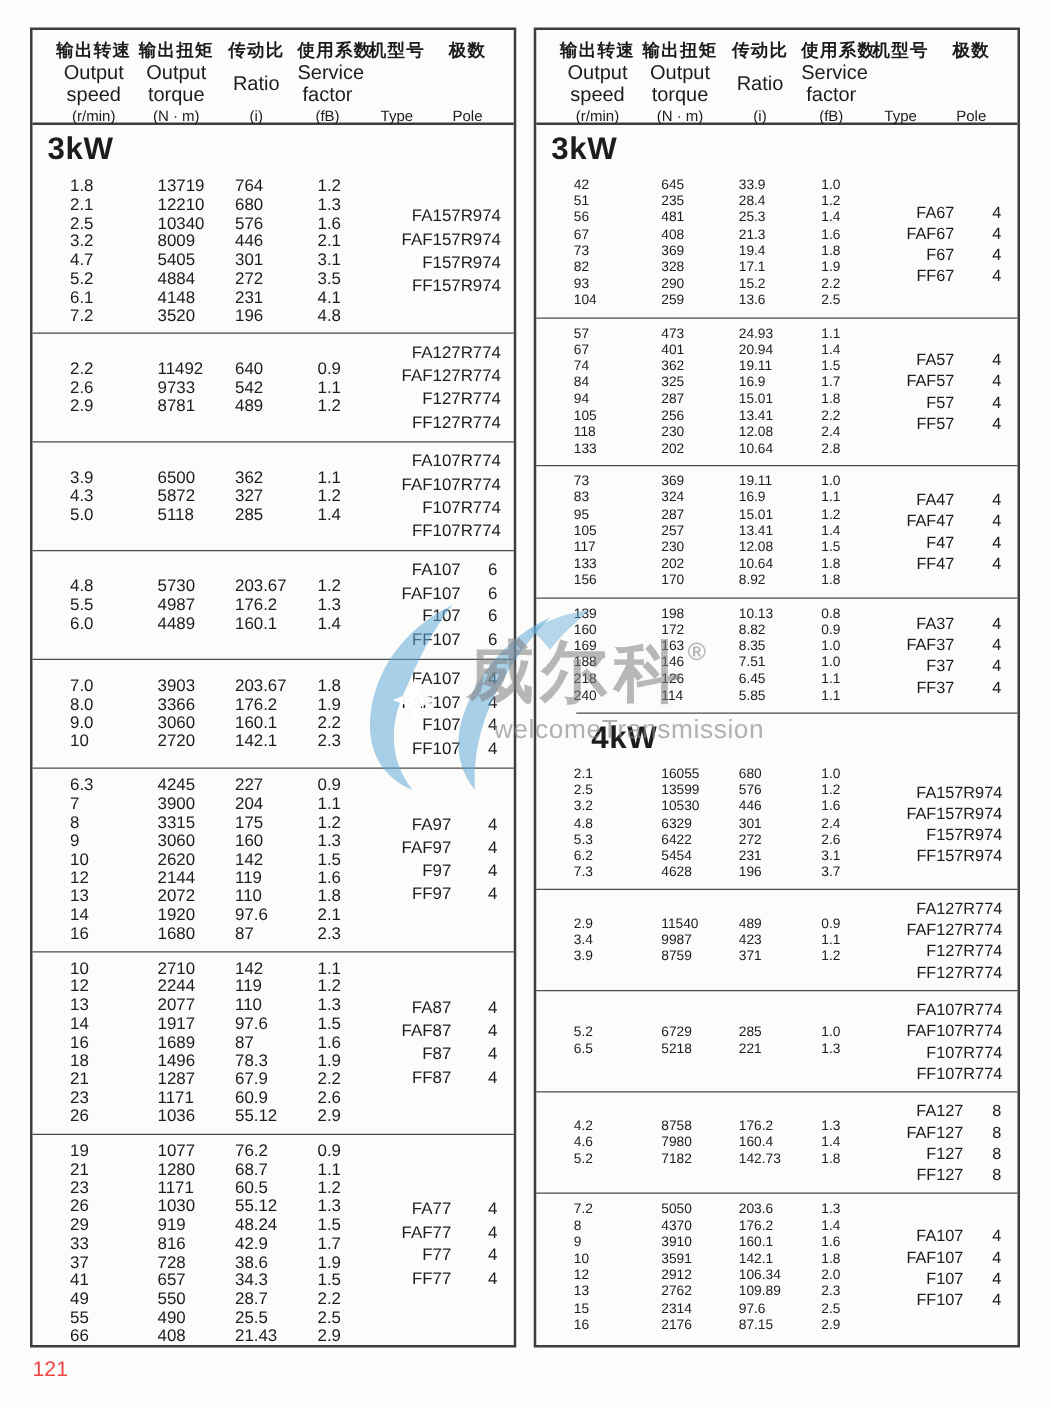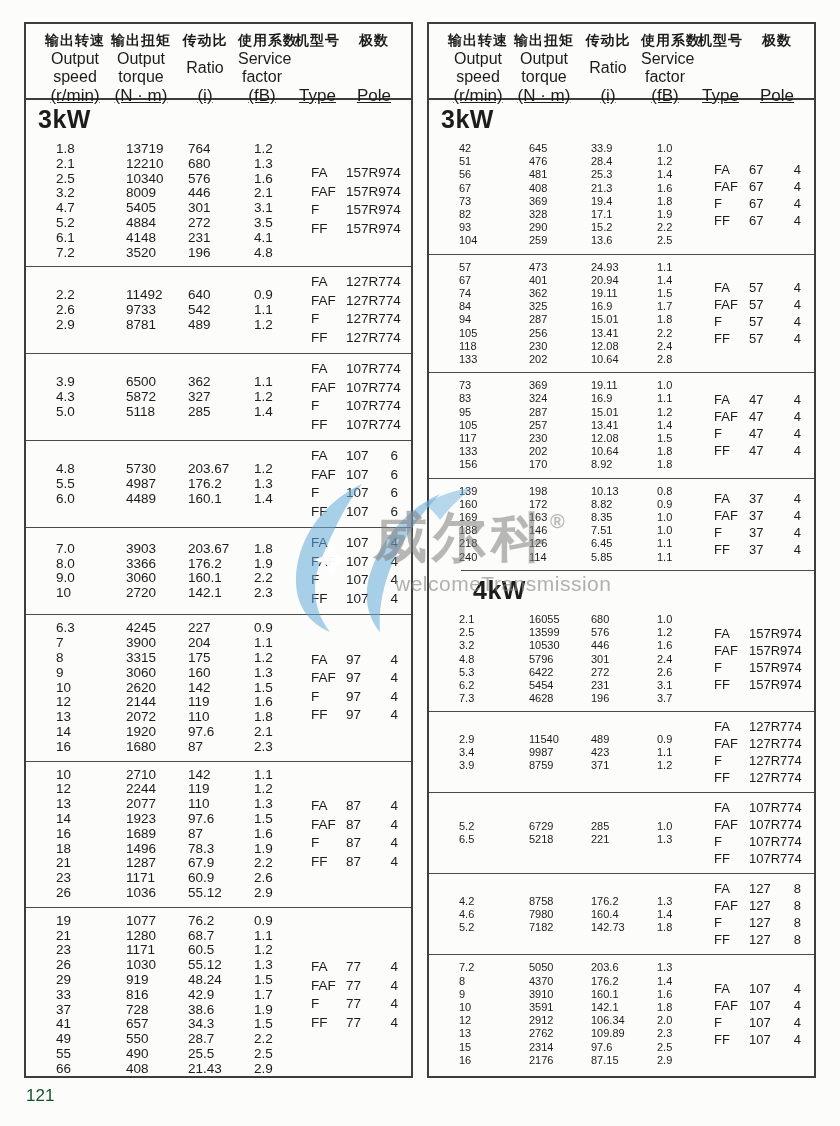--- a/index.html
+++ b/index.html
@@ -15,52 +15,52 @@
   }
   
   .thead{
     display:grid;grid-template-columns:70px 62px 66px 48px 1fr 50px;
     padding:8px 12px 6px 14px;height:76px;box-sizing:border-box;
     border-bottom:2px solid #3d3d3d;
   }
   .hcell{display:flex;flex-direction:column;justify-content:space-between;text-align:center;}
   .hzh{font-size:14px;font-weight:700;letter-spacing:1px;white-space:nowrap;}
   .hen{font-size:16px;}
-  .hunit{font-size:17px;white-space:nowrap;text-decoration:underline;}
+  .hunit{font-size:12px;white-space:nowrap;}
   
   .sec-title{font-size:25px;font-weight:700;padding:5px 0 2px 12px;letter-spacing:0.5px;}
   .sec-title.sep{border-top:1px solid #4a4a4a;margin-left:32px;}
   
   .block{display:flex;align-items:center;padding:6px 0;}
   .block.sep{border-top:1px solid #4a4a4a;}
   .nums{width:260px;box-sizing:border-box;padding-left:30px;flex:none;}
   .nrow{display:grid;grid-template-columns:70px 62px 66px 48px;line-height:14.8px;font-size:13.5px;}
   .t1 .nrow{line-height:13.2px;font-size:11px;}
   .ncell{white-space:nowrap;}
-  .types{flex:1;box-sizing:border-box;padding-left:25px;padding-right:13px;}
+  .types{flex:1;box-sizing:border-box;padding-left:25px;padding-right:13px;text-align:right;}
   .trow{display:flex;line-height:18.5px;font-size:13.5px;white-space:nowrap;}
   .t1 .trow{line-height:17px;font-size:13px;}
   .tprefix{display:inline-block;width:35px;flex:none;}
   .tpole{margin-left:auto;}
   
   .watermark{position:absolute;left:283px;top:476px;width:380px;height:160px;z-index:5;pointer-events:none;}
   .wm-logo{position:absolute;left:0;top:6px;width:202px;height:150px;}
   .wm-line{
     position:absolute;left:90px;top:26px;white-space:nowrap;
     font-size:54px;font-weight:700;letter-spacing:5px;
     color:rgba(125,125,125,0.55);
   }
   .wm-reg{font-size:20px;vertical-align:28px;letter-spacing:0;}
   .wm-en{
     position:absolute;left:112px;top:96px;
     font-family:Liberation Sans, sans-serif;font-size:21px;letter-spacing:0.5px;
     color:rgba(135,135,135,0.65);
   }
   
-  .page-number{position:absolute;left:26px;top:1086px;font-size:17px;color:#14532d;z-index:1;}
+  .page-number{position:absolute;left:26px;top:1086px;font-size:17px;color:#ef4444;z-index:1;}
 </style>
 </head>
 <body>
 
 <div class="tables">
   <div class="gear-table t0">
       <div class="thead">
         <div class="hcell">
           <div class="hzh">输出转速</div>
           <div class="hen">Output</div>
@@ -445,21 +445,21 @@
             <div class="ncell">1.2</div>
           </div>
           <div class="nrow">
             <div class="ncell">13</div>
             <div class="ncell">2077</div>
             <div class="ncell">110</div>
             <div class="ncell">1.3</div>
           </div>
           <div class="nrow">
             <div class="ncell">14</div>
-            <div class="ncell">1923</div>
+            <div class="ncell">1917</div>
             <div class="ncell">97.6</div>
             <div class="ncell">1.5</div>
           </div>
           <div class="nrow">
             <div class="ncell">16</div>
             <div class="ncell">1689</div>
             <div class="ncell">87</div>
             <div class="ncell">1.6</div>
           </div>
           <div class="nrow">
@@ -641,21 +641,21 @@
       <div class="block">
         <div class="nums">
           <div class="nrow">
             <div class="ncell">42</div>
             <div class="ncell">645</div>
             <div class="ncell">33.9</div>
             <div class="ncell">1.0</div>
           </div>
           <div class="nrow">
             <div class="ncell">51</div>
-            <div class="ncell">476</div>
+            <div class="ncell">235</div>
             <div class="ncell">28.4</div>
             <div class="ncell">1.2</div>
           </div>
           <div class="nrow">
             <div class="ncell">56</div>
             <div class="ncell">481</div>
             <div class="ncell">25.3</div>
             <div class="ncell">1.4</div>
           </div>
           <div class="nrow">
@@ -932,21 +932,21 @@
             <div class="ncell">1.2</div>
           </div>
           <div class="nrow">
             <div class="ncell">3.2</div>
             <div class="ncell">10530</div>
             <div class="ncell">446</div>
             <div class="ncell">1.6</div>
           </div>
           <div class="nrow">
             <div class="ncell">4.8</div>
-            <div class="ncell">5796</div>
+            <div class="ncell">6329</div>
             <div class="ncell">301</div>
             <div class="ncell">2.4</div>
           </div>
           <div class="nrow">
             <div class="ncell">5.3</div>
             <div class="ncell">6422</div>
             <div class="ncell">272</div>
             <div class="ncell">2.6</div>
           </div>
           <div class="nrow">

